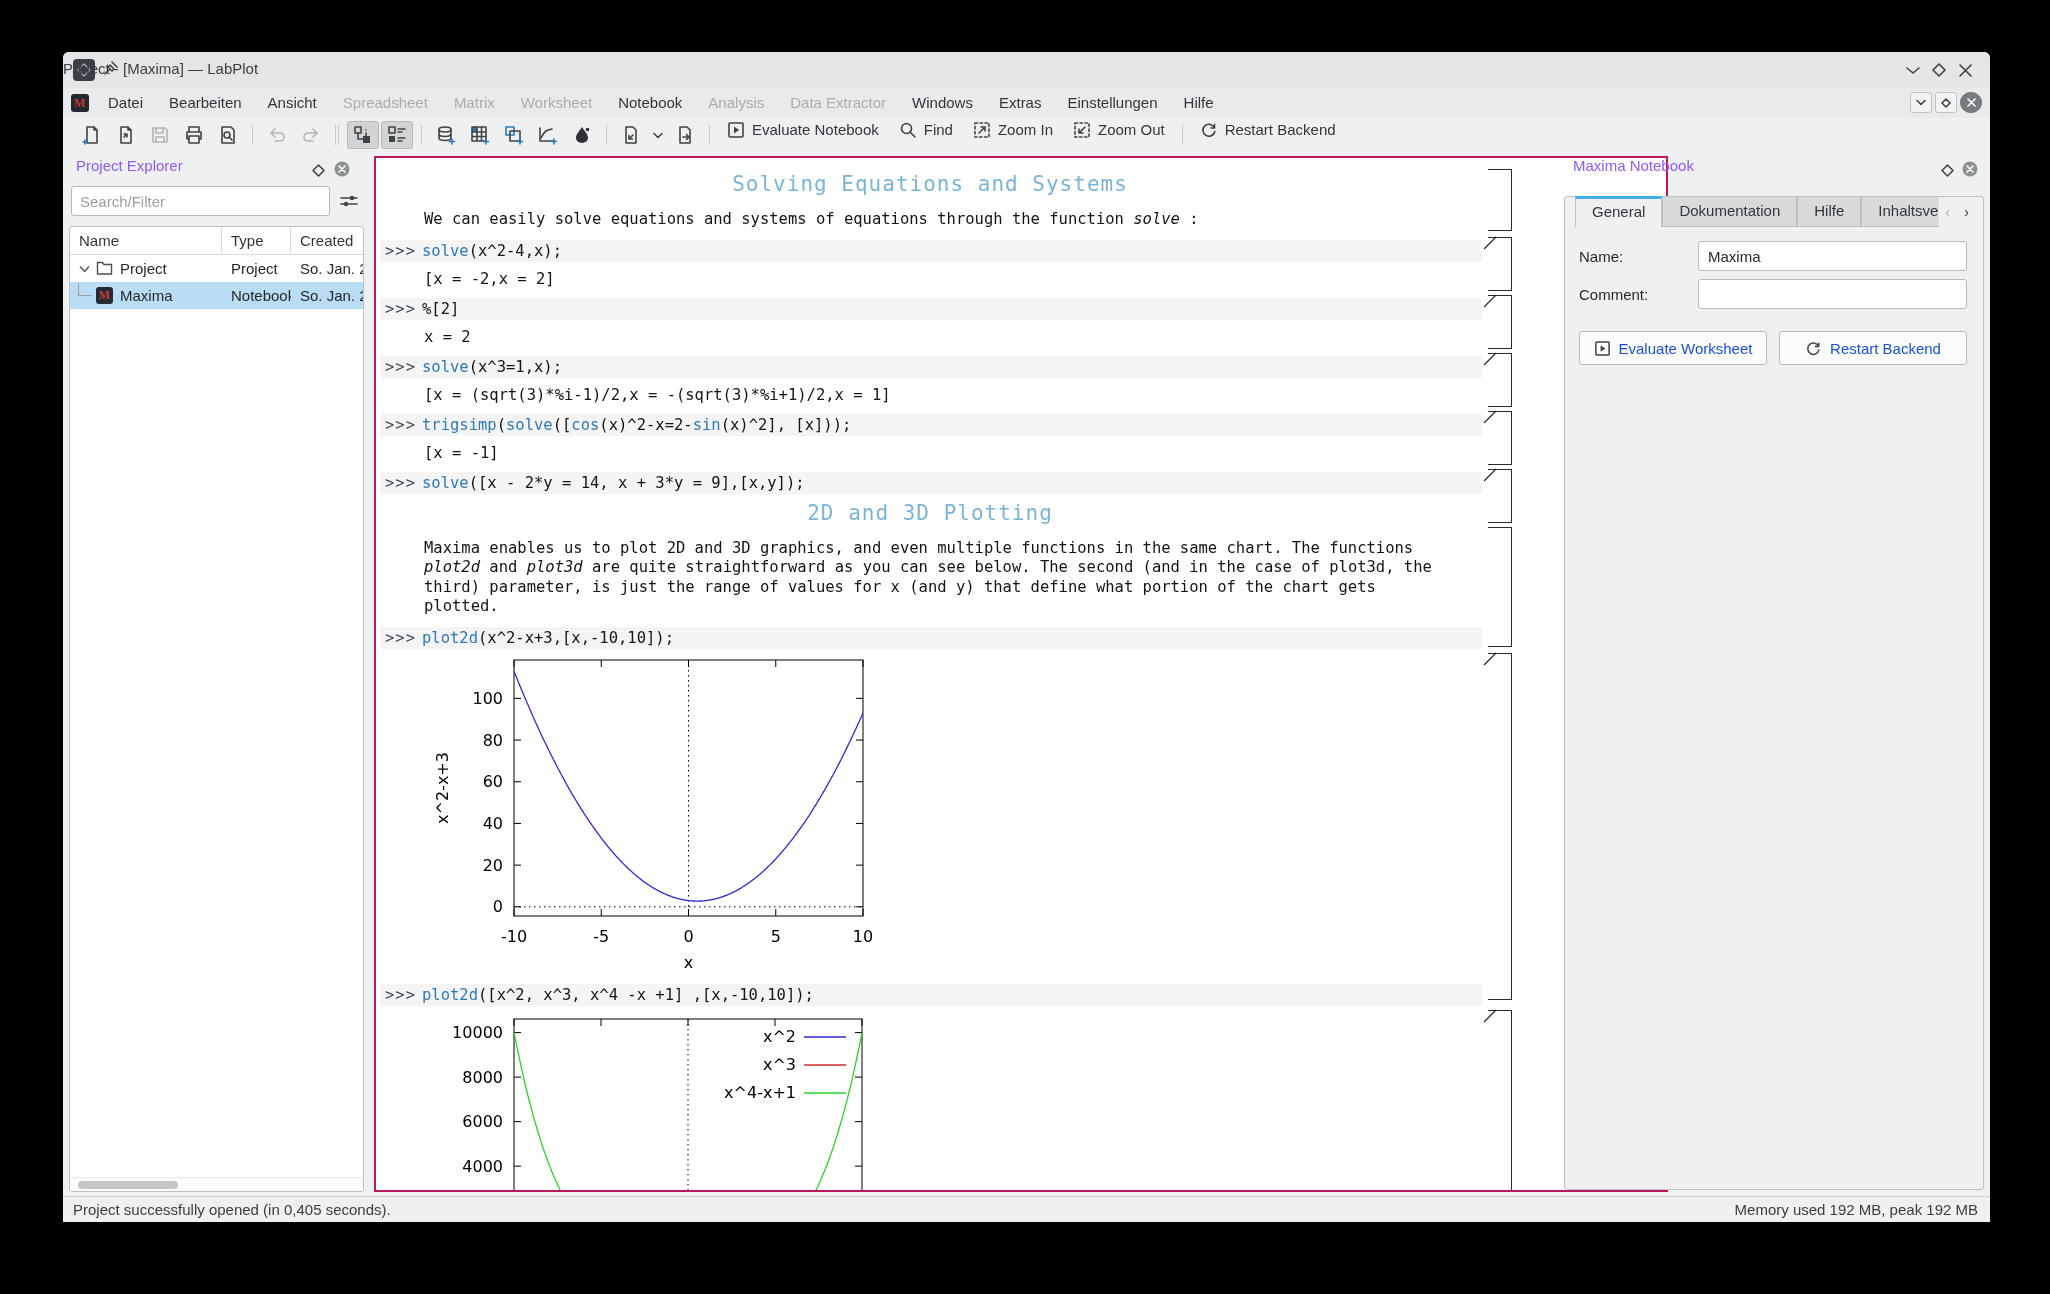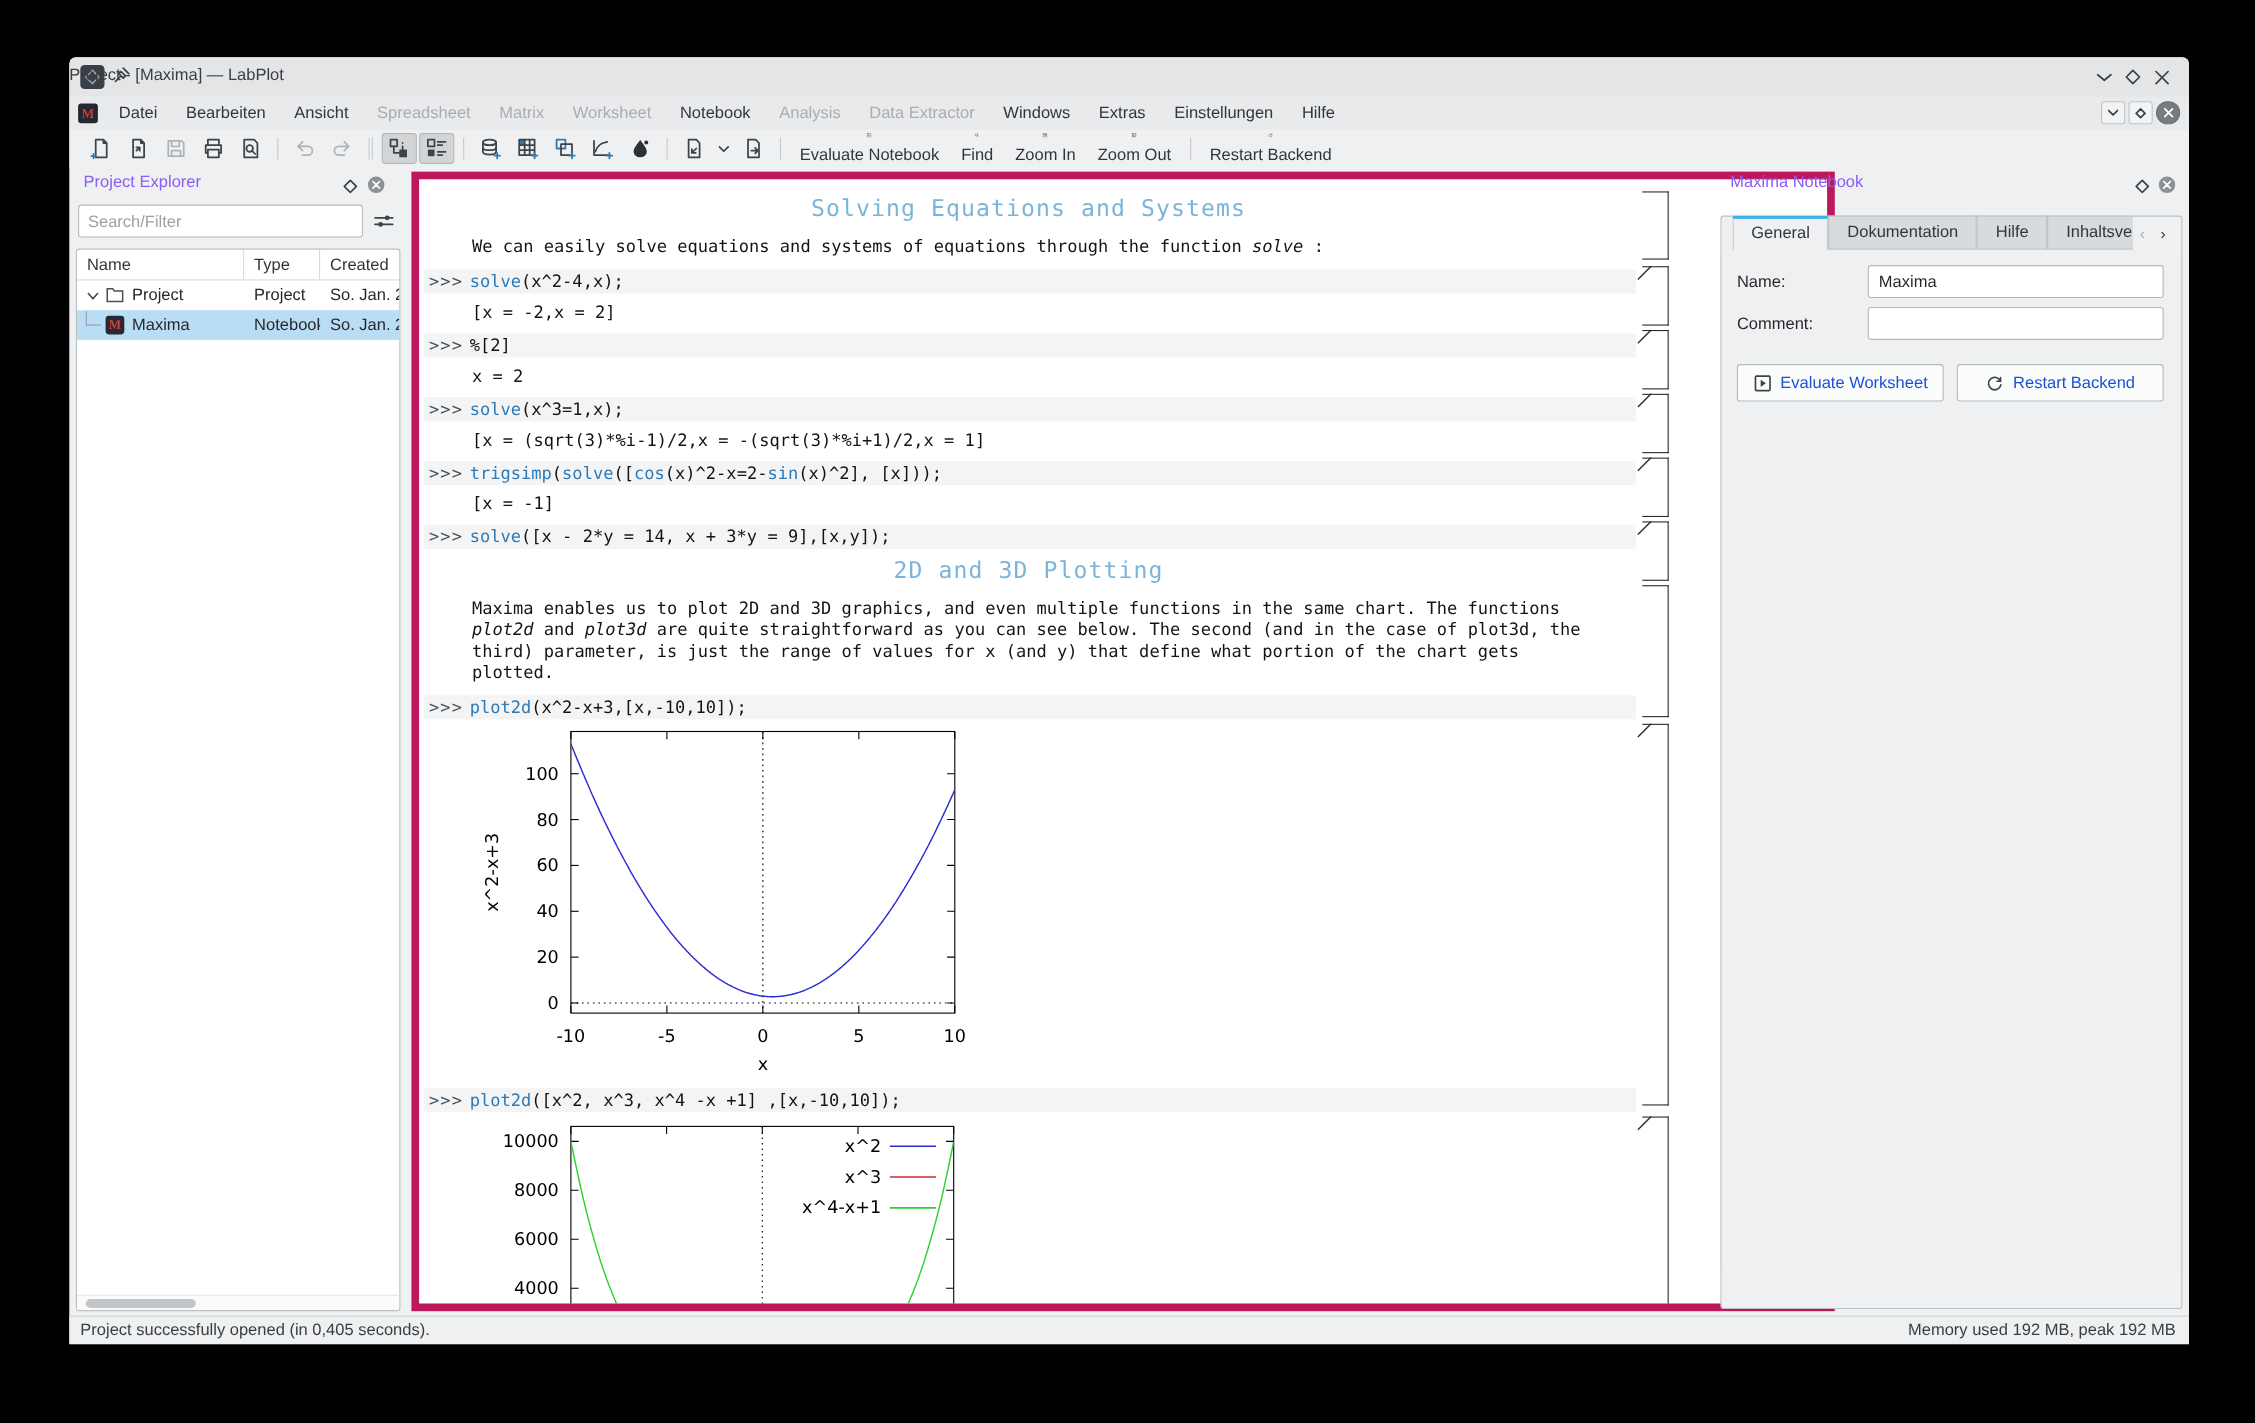--- a/index.html
+++ b/index.html
@@ -32,22 +32,22 @@
   .mdi-btn { width:22px; height:21px; border:1px solid #c2c5c8; border-radius:3px;
        background:#f2f3f4; display:flex; align-items:center; justify-content:center; }
   .mdi-btn.dark { background:#777c80; border-color:#6a6f73; border-radius:11px; }
 
   
   #toolbar { height:34px; display:flex; align-items:center; padding-left:12px; background:#eff0f1; }
   .tbtn { width:32px; height:28px; display:flex; align-items:center; justify-content:center;
        border-radius:3px; margin:0 1px; }
   .tbtn.pressed { background:#d2d4d6; border:1px solid #b6b9bc; }
   .tbtn.disabled { opacity:.35; }
-  .tbtn-label { display:flex; align-items:center; gap:7px; font-size:15px; color:#31363b;
-       padding:0 10px; height:28px;flex-direction:column; }
+  .tbtn-label { display:flex; gap:7px; font-size:15px; color:#31363b;
+       padding:0 10px; height:28px; }
   .tsep { width:1px; height:20px; background:#c7cacd; margin:0 7px; }
   .tsep.dbl { box-shadow:3px 0 0 #c7cacd; margin-right:10px; }
 
   
   #main { position:absolute; top:100px; left:0; right:0; bottom:26px; }
 
   
   #explorer { position:absolute; left:0; top:0; width:307px; bottom:0; }
   .dock-head { position:relative; height:28px; line-height:28px; padding-left:13px;
        font-size:15px; color:#8b5cf6; }
@@ -74,21 +74,21 @@
        font:bold 12px "Liberation Serif", serif; text-align:center; line-height:17px; }
   .branch { width:14px; height:13px; border-left:1px solid #9aa0a4;
        border-bottom:1px solid #9aa0a4; margin:-13px 4px 0 8px; }
   #h-scroll { position:absolute; left:0; right:0; bottom:0; height:14px; background:#fbfbfc;
        border-top:1px solid #e3e5e7; }
   #h-thumb { position:absolute; left:8px; top:3px; width:100px; height:8px;
        background:#c3c6c9; border-radius:4px; }
 
   
   #canvas { position:absolute; left:311px; top:4px; width:1294px; bottom:4px;
-       background:#fff; border:7px solid #be185d; border-radius:0; overflow:hidden; }
+       background:#fff; border:2px solid #be185d; border-radius:0; overflow:hidden; }
   #nb-content { position:absolute; left:0; top:0; width:1108px; padding-top:12px;
        font-family:"DejaVu Sans Mono", monospace; font-size:15.5px; color:#141414; }
   .nb-title { text-align:center; font-size:21px; color:#7ab4d8; margin:2px 0 14px 0;
        letter-spacing:1px; }
   .nb-text { margin:0 0 10px 48px; line-height:19.5px; }
   .nb-text .it, .nb-code .it { font-style:italic; }
   .nb-cmd { display:flex; align-items:center; height:22px; background:#f4f4f5;
        margin:0 2px 7px 4px; }
   .nb-prompt { width:42px; padding-left:5px; color:#41505c; letter-spacing:1px; }
   .nb-code .fn { color:#2d7ab8; }

